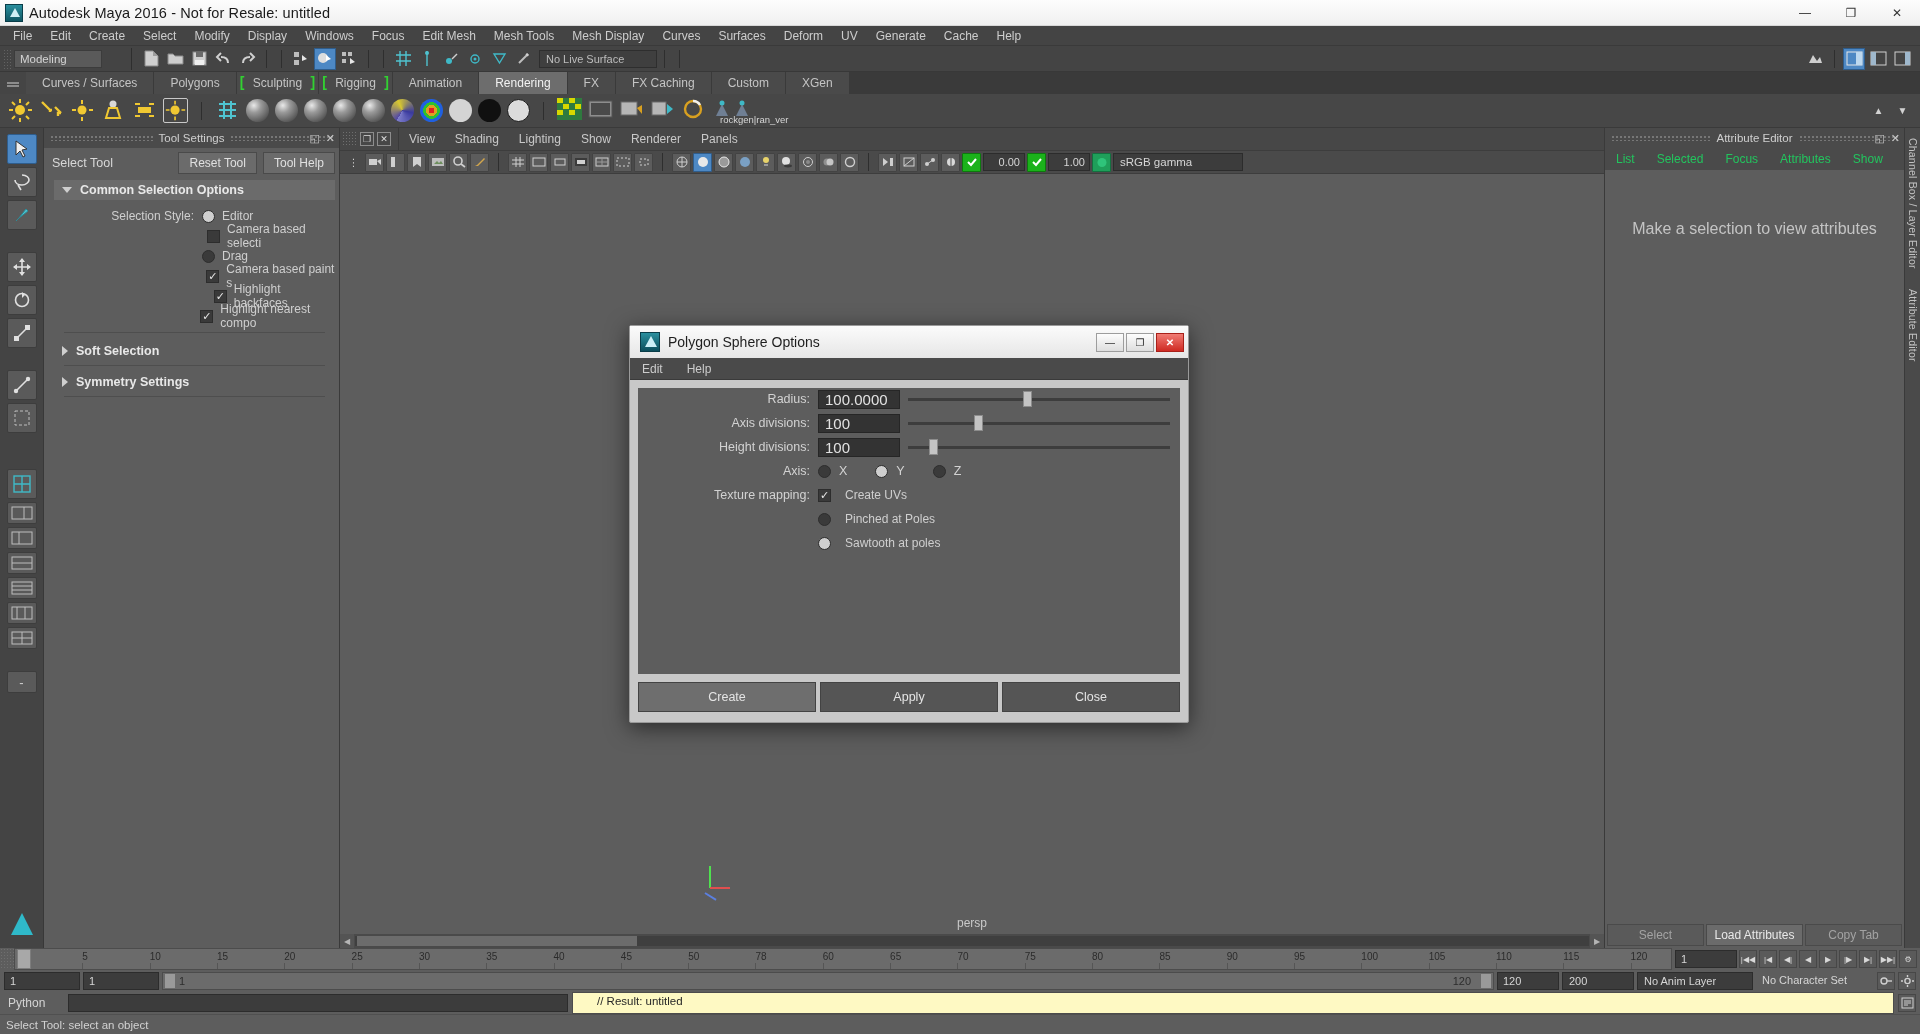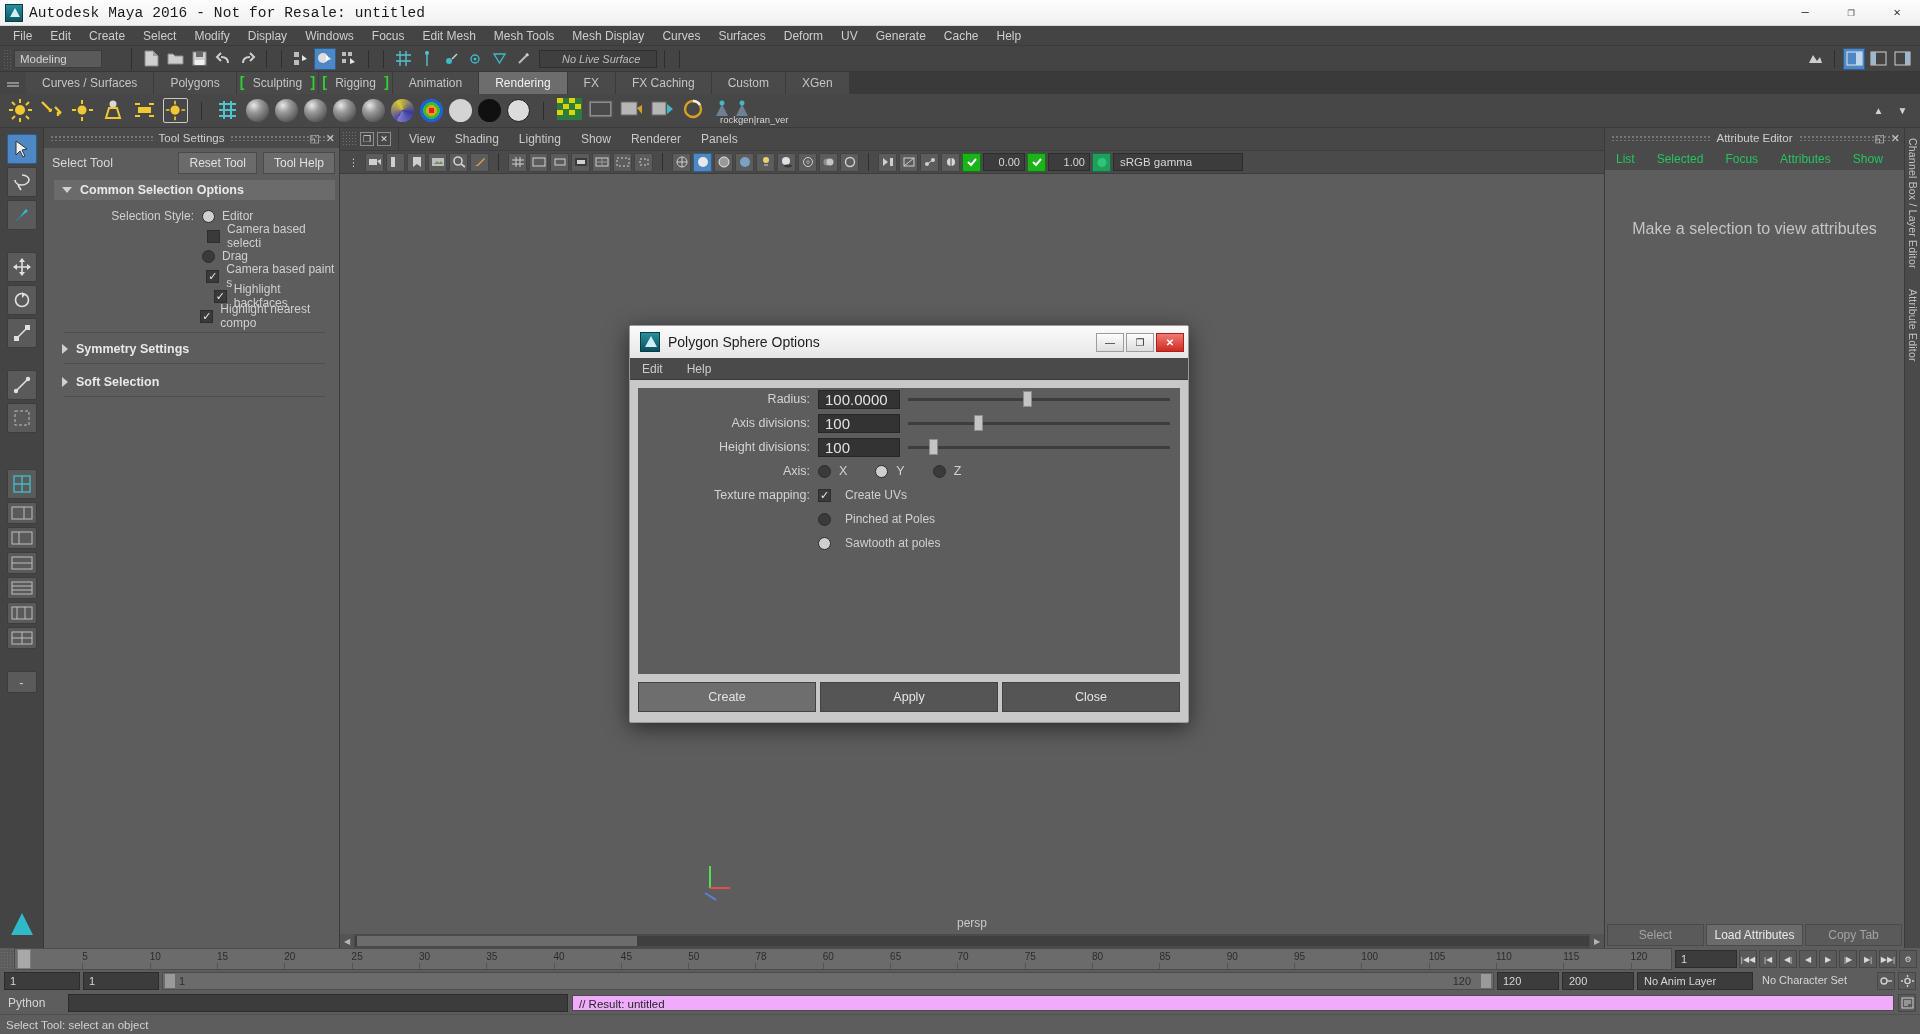--- a/index.html
+++ b/index.html
@@ -9,21 +9,20 @@
     background:#5d5d5d; color:#c8c8c8; font-size:12px;
     -webkit-font-smoothing: antialiased;
   }
   .app { position:relative; width:1920px; height:1034px; display:flex; flex-direction:column; }
 
   
   .titlebar {
     height:26px; background:linear-gradient(#fdfdfd,#f0f0f0);
     display:flex; align-items:center; flex:0 0 26px;
     border-bottom:1px solid #d8d8d8;
-    font-family:Liberation Mono, monospace;
   }
   .titlebar .app-icon {
     width:18px; height:18px; margin:0 6px 0 5px;
     background:linear-gradient(#2a8f9e,#0f5663);
     border:1px solid #0a3d49; position:relative; flex:0 0 18px;
   }
   .titlebar .app-icon:after{
     content:""; position:absolute; left:4px; top:3px; width:0;height:0;
     border-left:5px solid transparent;border-right:5px solid transparent;border-bottom:9px solid #cfeef5;
   }
@@ -53,21 +52,21 @@
     width:88px; height:18px; background:#5a5a5a; border:1px solid #3c3c3c;
     color:#d4d4d4; font-size:11.5px; line-height:16px; padding-left:5px; position:relative;
   }
   .sep { width:1px; height:18px; background:#2e2e2e; margin:0 7px; flex:0 0 1px;}
   .sep.tall{height:22px;}
   .tbtn { width:22px;height:22px; margin:0 1px; position:relative; flex:0 0 22px;
           display:flex;align-items:center;justify-content:center; }
   .tbtn.sel { background:#4d88c4; border:1px solid #2f5d8c;}
   .livesurface {
     width:118px;height:18px;background:#3f3f3f;border:1px solid #2e2e2e;color:#bdbdbd;
-    font-size:11px;line-height:16px;padding-left:22px;margin-left:4px;font-style:italic;
+    font-size:11px;line-height:16px;padding-left:6px;margin-left:4px;
   }
   .rightcluster{ margin-left:auto; display:flex; align-items:center; padding-right:6px;}
 
   
   .shelftabs{
     height:22px; background:#3a3a3a; display:flex; align-items:stretch; flex:0 0 22px;
   }
   .shelftabs .handle{width:26px;background:#454545;display:flex;align-items:center;justify-content:center;}
   .shelftabs .handle i{display:block;width:12px;height:2px;background:#8c8c8c;box-shadow:0 3px 0 #8c8c8c;}
   .stab{ padding:0 16px; display:flex;align-items:center; color:#c4c4c4; font-size:12px;
@@ -200,22 +199,22 @@
   .rangebar .lbl{position:absolute;right:22px;top:2px;font-size:11px;color:#2d2d2d;}
   .rangebar .lbl2{position:absolute;left:16px;top:2px;font-size:11px;color:#2d2d2d;}
   .selwrap{height:18px;background:#3c3c3c;border:1px solid #2c2c2c;color:#d6d6d6;font-size:11px;
      line-height:16px;padding:0 18px 0 6px;position:relative;}
 
   
   .cmdline{height:22px;background:#5d5d5d;display:flex;align-items:center;gap:4px;
      padding:0 4px;flex:0 0 22px;}
   .cmdlabel{width:60px;font-size:12px;color:#d4d4d4;padding-left:4px;}
   .cmdinput{width:500px;height:18px;background:#3c3c3c;border:1px solid #2c2c2c;}
-  .cmdresult{flex:1;height:16px;background:#f0abfc;border:1px solid #4c4c4c;color:#262626;
-     font-size:11.5px;line-height:16px;padding-left:6px;}
+  .cmdresult{flex:1;height:22px;background:#fef9c3;border:1px solid #4c4c4c;color:#262626;
+     font-size:11.5px;line-height:16px;padding-left:24px;}
   .statusbar{height:20px;background:#5d5d5d;display:flex;align-items:center;
      padding-left:6px;flex:0 0 20px;border-top:1px solid #505050;}
   .statusbar .txt{font-size:11.5px;color:#d2d2d2;}
 
   
   .modal{
     position:absolute; left:629px; top:325px; width:560px; height:398px;
     background:#c8c8c8; border:1px solid #9a9a9a; box-shadow:0 5px 22px rgba(0,0,0,.55);
     display:flex; flex-direction:column; z-index:50; border-radius:2px;
   }
@@ -719,31 +718,31 @@
           <div class="row">
             <div class="lab"></div>
               <div style="width:16px"></div>
             <div class="cbox">✓</div>
             <div class="rlab">Highlight nearest compo</div>
           </div>
         </div>
         <div class="hline"></div>
       </div>
 
+      <div class="frame" style="margin-top:4px;">
+        <div class="frame-hdr" style="background:#5d5d5d;">
+          <div class="tri closed"></div>
+          <span>Soft Selection</span>
+        </div>
+        <div class="hline"></div>
+      </div>
       <div class="frame">
         <div class="frame-hdr" style="background:#5d5d5d;">
           <div class="tri closed"></div>
           <span>Symmetry Settings</span>
-        </div>
-        <div class="hline"></div>
-      </div>
-      <div class="frame" style="margin-top:4px;">
-        <div class="frame-hdr" style="background:#5d5d5d;">
-          <div class="tri closed"></div>
-          <span>Soft Selection</span>
         </div>
         <div class="hline"></div>
       </div>
     </div>
 
     <div class="viewport">
       <div class="vp-menubar">
         <div class="vgrip"></div>
         <div class="vp-sq">❐</div>
         <div class="vp-sq">✕</div>

